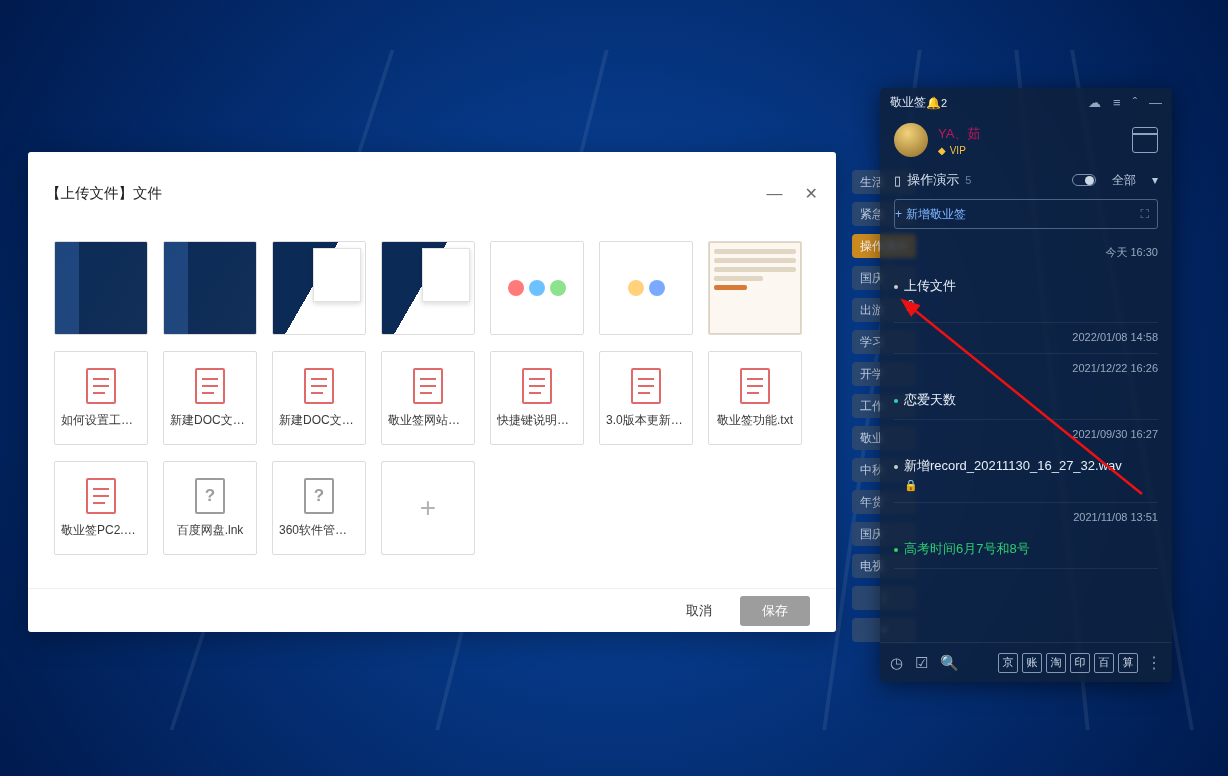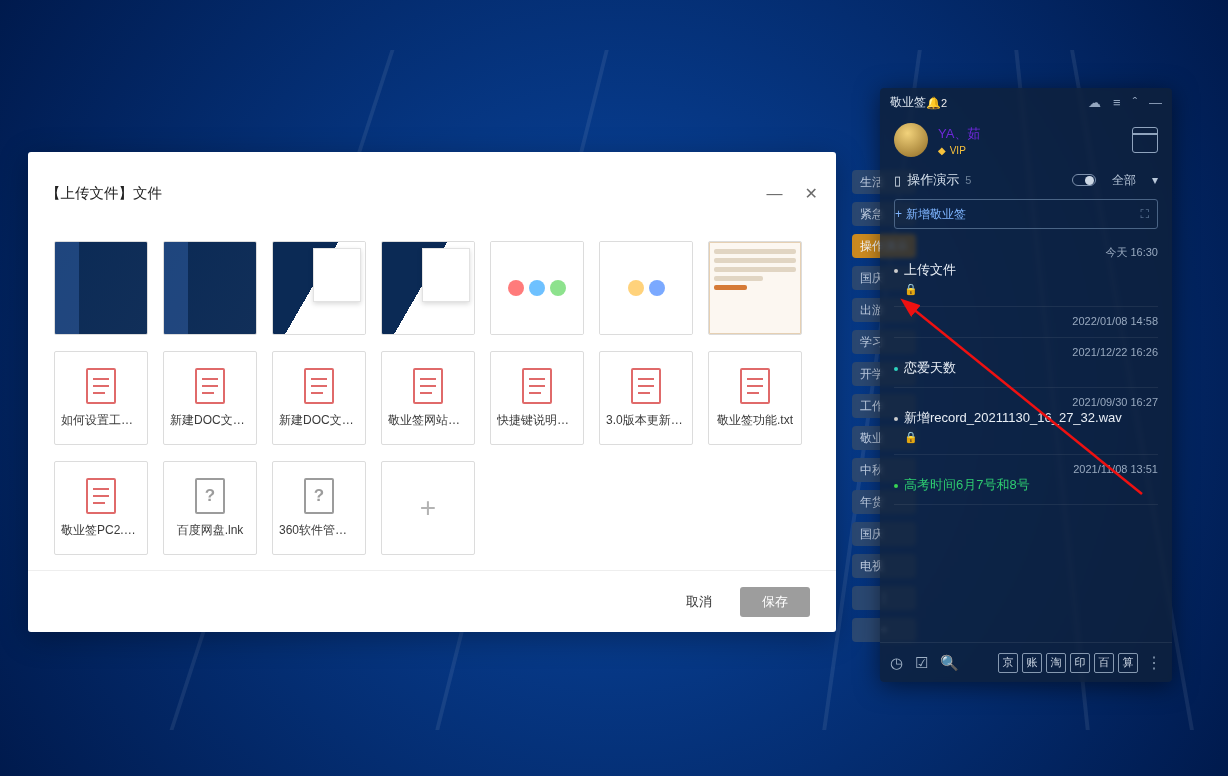--- a/index.html
+++ b/index.html
@@ -59,21 +59,21 @@
 .file-icon::after { top:15px; }
 .file-icon .l3 { top:22px; width:12px; height:2px; background:#e06a6a; display:block; }
 .file-icon.unk { border-color:#9c9c9c; }
 .file-icon.unk::before, .file-icon.unk::after { display:none; }
 .file-icon.unk span { position:absolute; inset:0; display:flex; align-items:center; justify-content:center; color:#9c9c9c; font-size:17px; font-weight:bold; }
 .file-name { font-size:12px; color:#3a3a3a; white-space:nowrap; overflow:hidden; text-overflow:ellipsis; width:100%; text-align:center; }
 
 .add-tile { color:#b3b3b3; font-size:28px; }
 
 .dialog-footer {
-  border-top:1px solid #eee; height:62px; display:flex; align-items:center; justify-content:flex-end;
+  border-top:1px solid #eee; height:44px; display:flex; align-items:center; justify-content:flex-end;
   gap:16px; padding-right:26px;
 }
 .btn-cancel { font-size:13px; color:#333; cursor:pointer; padding:6px 12px; }
 .btn-save { font-size:13px; color:#fff; background:#9d9d9d; border:none; padding:6px 22px; border-radius:3px; cursor:pointer; }
 
 
 .cat-col { position:absolute; left:852px; top:170px; display:flex; flex-direction:column; gap:8px; }
 .cat-col .pill {
   height:24px; padding:0 8px; background:#2c4a75; color:#c6d5ea; font-size:12px;
   display:flex; align-items:center; border-radius:4px; min-width:24px;
@@ -96,39 +96,39 @@
 
 .p-top { display:flex; align-items:center; justify-content:space-between; padding:6px 10px; }
 .p-top-left { display:flex; align-items:center; font-size:12px; }
 .bell { position:relative; color:#e95555; }
 .badge-n { font-size:11px; color:#eee; }
 .p-top-right { display:flex; gap:12px; color:#93a6bf; font-size:13px; }
 .p-top-right span { cursor:pointer; }
 
 .p-user { display:flex; align-items:center; gap:10px; padding:6px 14px 10px; }
 .avatar { width:34px; height:34px; border-radius:50%; background: radial-gradient(circle at 40% 30%, #f2d27b 0%, #8e6a24 100%); }
-.uname { font-size:13px; color:#6d28d9; font-weight:500; }
+.uname { font-size:13px; color:#be185d; font-weight:500; }
 .vip { display:flex; align-items:center; gap:4px; font-size:10px; color:#f7c23c; margin-top:2px; }
 .cal-ic { margin-left:auto; width:26px; height:26px; border:1.5px solid #8fa3bd; border-radius:3px; position:relative; }
 .cal-ic::before { content:""; position:absolute; left:0; right:0; top:5px; height:1.5px; background:#8fa3bd; }
 
 .p-section { display:flex; align-items:center; justify-content:space-between; padding:4px 14px; font-size:13px; }
 .sec-left { display:flex; align-items:center; gap:6px; color:#dbe5f0; }
 .sec-count { color:#6c8099; font-size:11px; }
 .sec-right { display:flex; align-items:center; gap:16px; color:#b9c8da; font-size:12px; }
 .toggle { width:24px; height:12px; border:1px solid #7b8fab; border-radius:7px; position:relative; }
 .toggle::after { content:""; position:absolute; right:1px; top:0.5px; width:9px; height:9px; background:#cdd8e6; border-radius:50%; }
 
 .add-row { margin:6px 14px 8px; height:30px; border:1px solid #4a6485; border-radius:3px; display:flex; align-items:center; justify-content:center; color:#7fb5ff; font-size:12px; gap:4px; cursor:pointer; }
 .expand-ic { margin-left:auto; margin-right:8px; color:#6e89a8; }
 
 .list { flex:1; overflow:hidden; padding:0 14px; }
 .item { border-bottom:1px solid rgba(255,255,255,0.07); padding:8px 0 10px; position:relative; }
 .item .ts { font-size:11px; color:#98a9bf; text-align:right; }
-.item .row { display:flex; align-items:center; gap:6px; margin-top:1px; font-size:13px; color:#e8eef5; }
+.item .row { display:flex; align-items:center; gap:6px; margin-top:17px; font-size:13px; color:#e8eef5; }
 .dot { width:4px; height:4px; border-radius:50%; background:#ccc; margin-top:1px; }
 .dot.cy { background:#2dd4bf; }
 .dot.gr { background:#39d353; }
 .lock { font-size:11px; color:#6e8299; margin-top:4px; margin-left:10px; }
 .item .row.green { color:#2ecc71; }
 
 .p-bottom {
   height:40px; border-top:1px solid rgba(255,255,255,0.08);
   display:flex; align-items:center; justify-content:space-between; padding:0 10px;
 }

